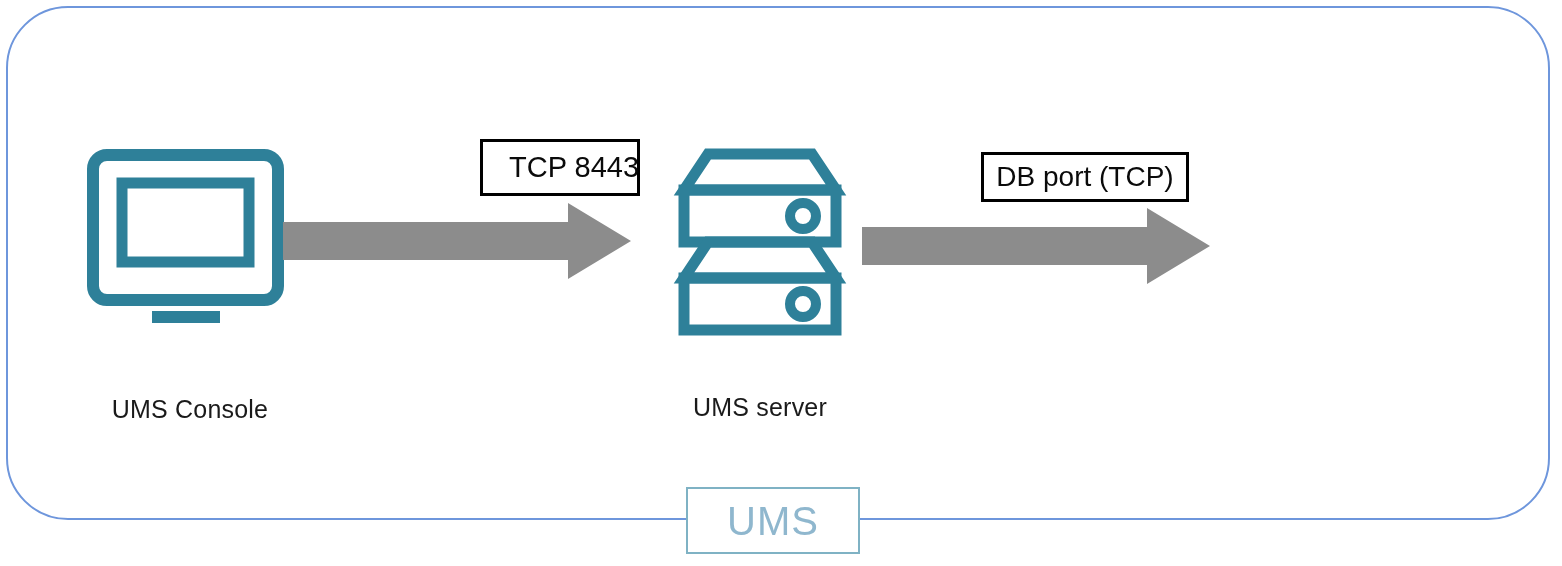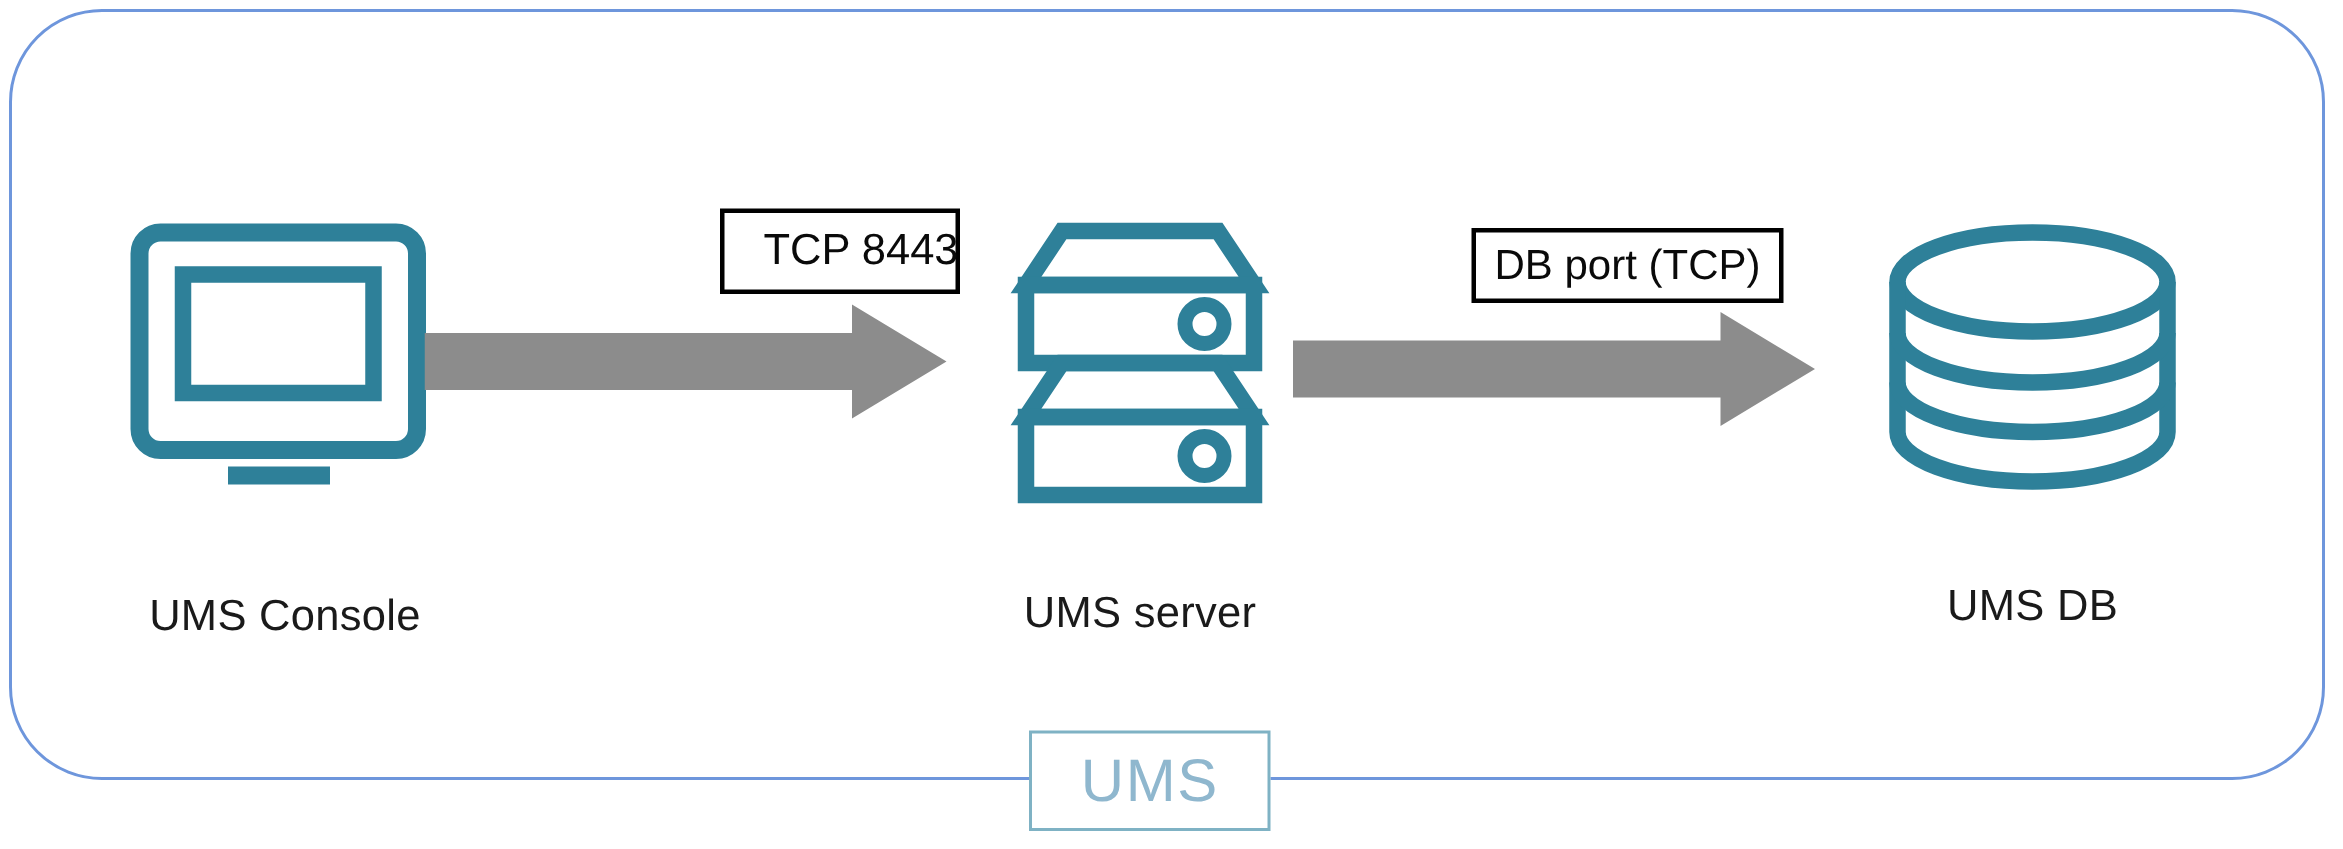--- a/index.html
+++ b/index.html
@@ -34,21 +34,21 @@
   
   .node {
     position: absolute;
     text-align: center;
   }
   .node-icon {
     position: relative;
     margin: 0 auto;
   }
   .node-label {
-    font-size: 29px;
+    font-size: 25px;
     color: #1a1a1a;
     white-space: nowrap;
     line-height: 1;
     letter-spacing: 0.2px;
   }
 
   #node-console { left: 30px;   top: 145px; width: 320px; }
   #node-server  { left: 600px;  top: 138px; width: 320px; }
   #node-db      { left: 1195px; top: 140px; width: 320px; }
 
@@ -77,21 +77,21 @@
   }
   #port-box-1 { left: 480px; top: 139px; width: 160px; height: 57px; padding-left: 28px; }
   #port-box-2 { left: 981px; top: 152px; width: 208px; height: 50px;
                 font-size: 28px; border-width: 3px; }
 
   
   .badge {
     position: absolute;
     left: 686px;
     top: 487px;
-    width: 161px;
+    width: 174px;
     height: 67px;
     background: #ffffff;
     border: 2px solid #7FB2C4;
     box-sizing: border-box;
     display: flex;
     align-items: center;
     justify-content: center;
     z-index: 5;
   }
   .badge-text {
@@ -139,41 +139,20 @@
         </g>
 
         <circle cx="203" cy="78" r="13" fill="none" stroke="#2E8099" stroke-width="10"></circle>
 
         <circle cx="203" cy="166" r="13" fill="none" stroke="#2E8099" stroke-width="10"></circle>
       </svg>
     </div>
     <div class="node-label">UMS server</div>
   </div>
 
-  <div class="node" id="node-db">
-    <div class="node-icon">
-      <svg width="320" height="195" viewBox="0 0 320 195" aria-hidden="true">
-        <g fill="none" stroke="#2E8099" stroke-width="11" stroke-linecap="butt">
-
-          <ellipse cx="160" cy="48" rx="90" ry="33"></ellipse>
-
-          <path d="M 70 48 L 70 148"></path>
-
-          <path d="M 250 48 L 250 148"></path>
-
-          <path d="M 70 148 A 90 33 0 0 0 250 148"></path>
-
-          <path d="M 70 82 A 90 33 0 0 0 250 82"></path>
-
-          <path d="M 70 115 A 90 33 0 0 0 250 115"></path>
-        </g>
-      </svg>
-    </div>
-    <div class="node-label">UMS DB</div>
-  </div>
 
   <div class="arrow" id="arrow-1">
     <svg width="370" height="80" viewBox="0 0 370 80" aria-hidden="true">
       <path d="M 0 21 L 285 21 L 285 2 L 348 40 L 285 78 L 285 59 L 0 59 Z" fill="#8C8C8C"></path>
     </svg>
   </div>
 
   <div class="arrow" id="arrow-2">
     <svg width="370" height="80" viewBox="0 0 370 80" aria-hidden="true">
       <path d="M 0 21 L 285 21 L 285 2 L 348 40 L 285 78 L 285 59 L 0 59 Z" fill="#8C8C8C"></path>

